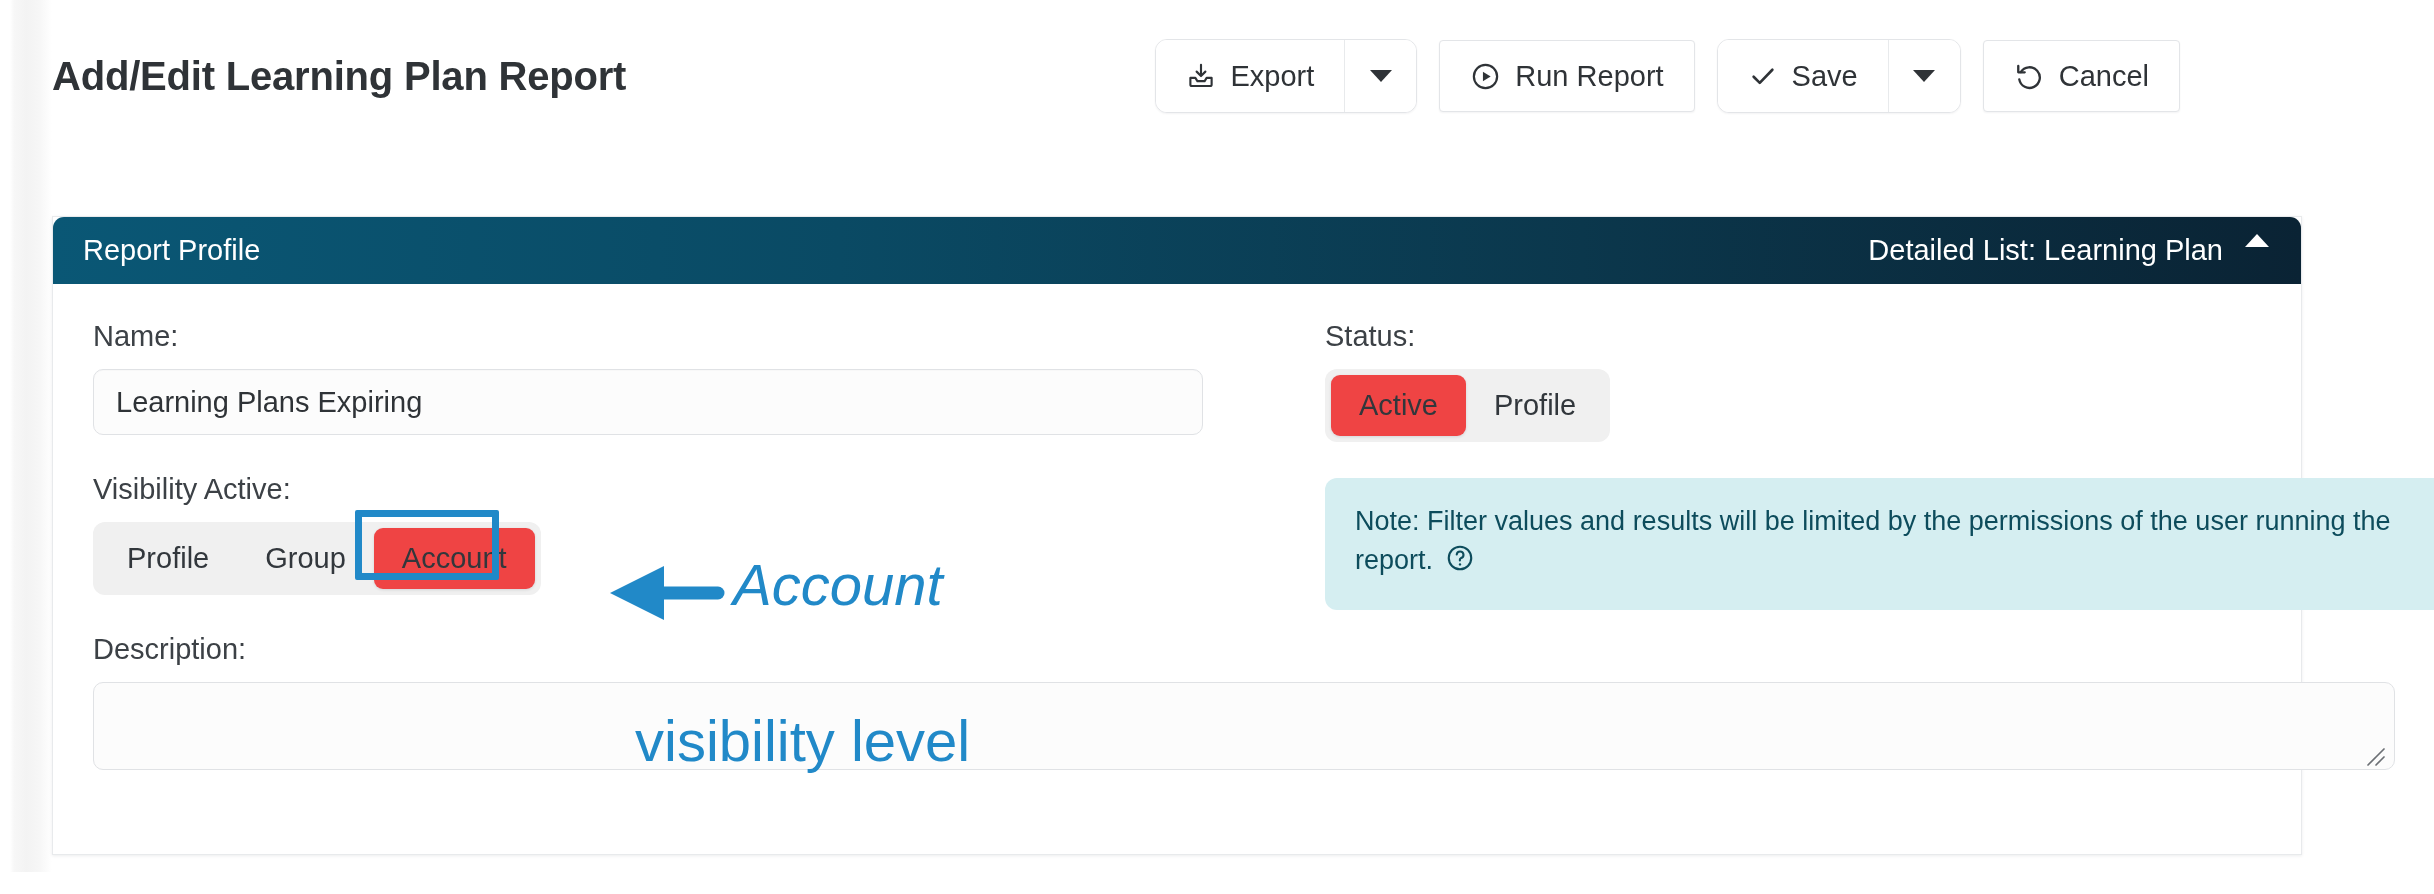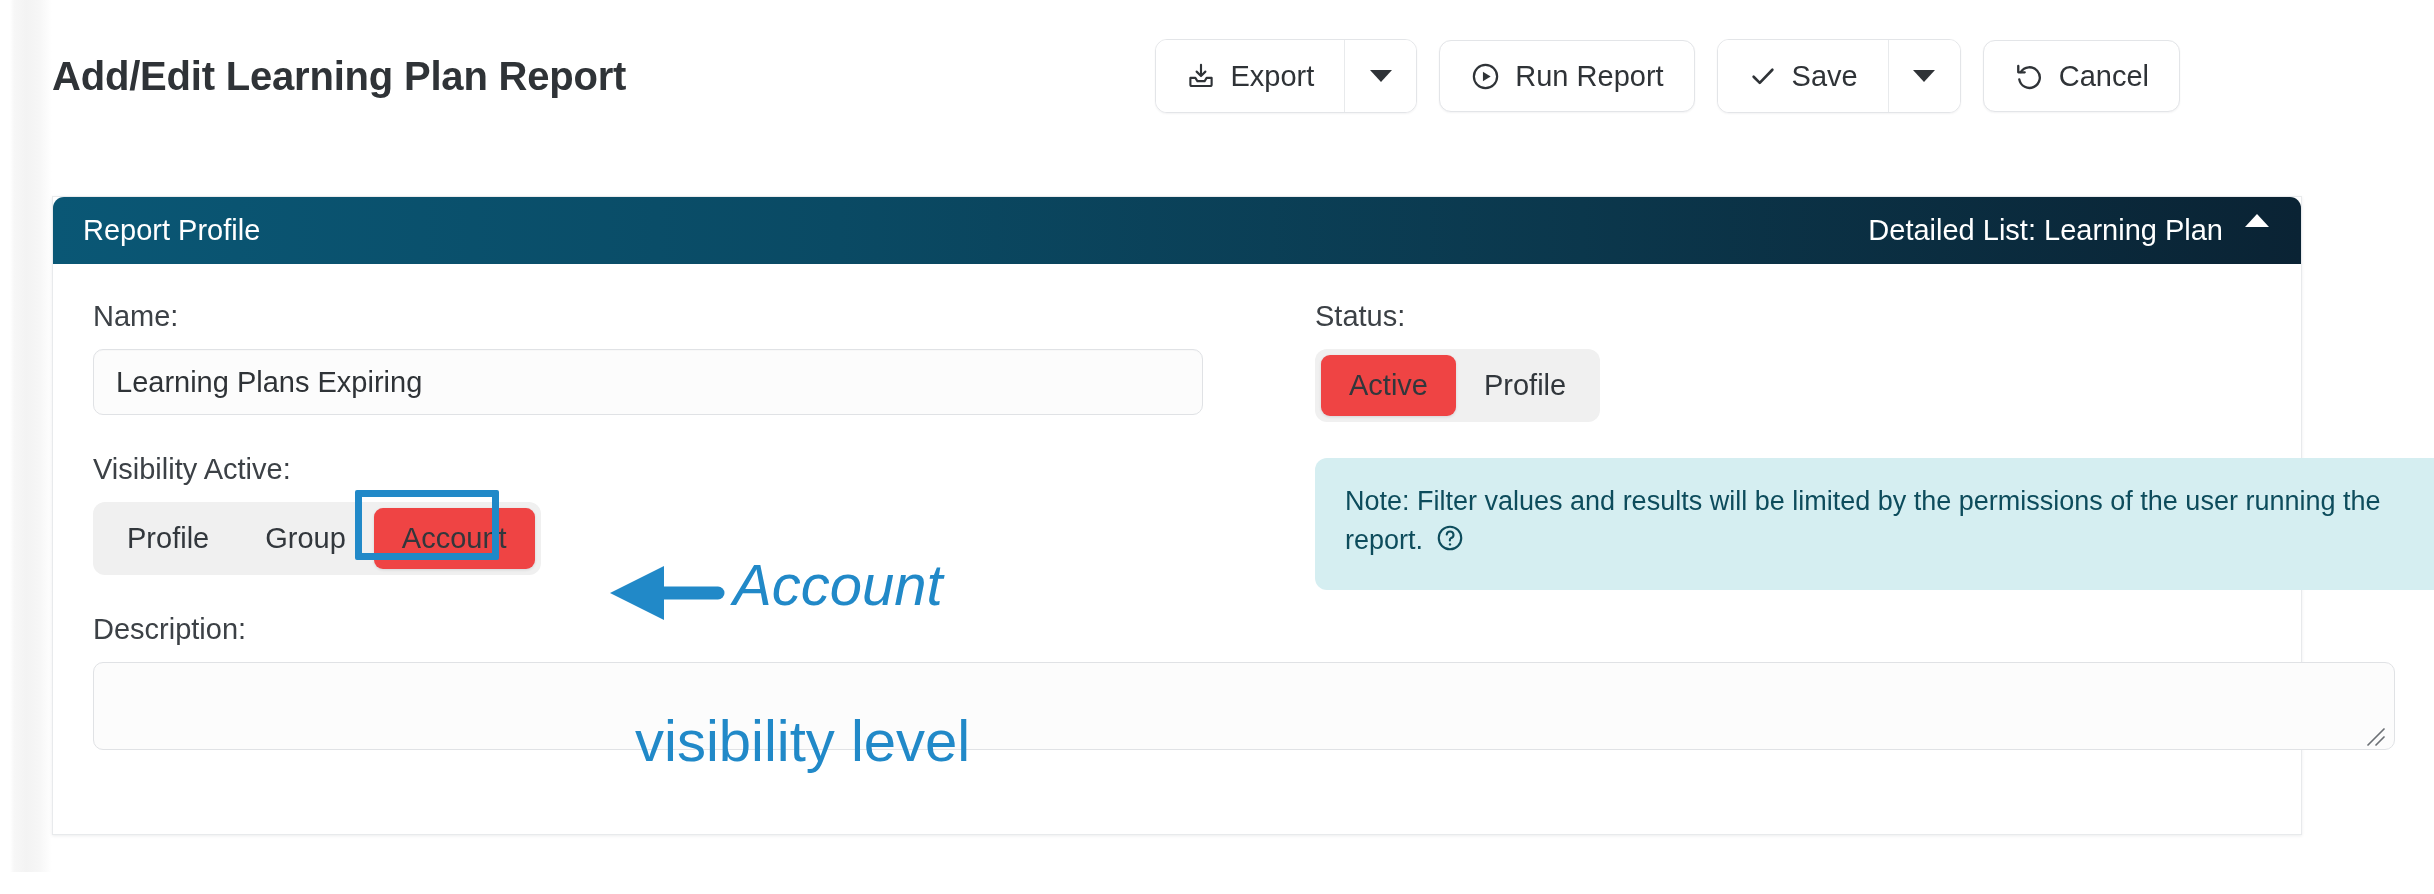--- a/index.html
+++ b/index.html
@@ -73,41 +73,41 @@
     background: #ffffff;
     border: none;
     font-family: "Liberation Sans", sans-serif;
     font-size: 29px;
     color: #2f3337;
     white-space: nowrap;
     cursor: pointer;
   }
   .btn.solo {
     border: 1px solid #e3e5e8;
-    border-radius: 12px;
+    border-radius: 4px;
     box-shadow: 0 1px 2px rgba(16,24,40,.05);
   }
   .btn-caret {
     width: 72px;
     padding: 0;
     border-left: 1px solid #e8eaec;
   }
   .caret-down {
     width: 0; height: 0;
     border-left: 11px solid transparent;
     border-right: 11px solid transparent;
     border-top: 12px solid #2f3337;
   }
   .icon { display: inline-flex; align-items: center; justify-content: center; flex: none; }
 
   
   .card {
     position: absolute;
     left: 52px;
-    top: 196px;
+    top: 216px;
     width: 2250px;
     background: #ffffff;
     border: 1px solid #e8eaec;
     border-radius: 0;
     box-shadow: 0 1px 3px rgba(16,24,40,.08);
   }
   .card-header {
     height: 67px;
     background: linear-gradient(to right, #0a5775 0%, #0a4a64 35%, #0b374c 68%, #0a2334 100%);
     border-radius: 11px 11px 0 0;
@@ -133,21 +133,21 @@
   }
 
   .card-body {
     padding: 36px 40px 0 40px;
     height: 570px;
     position: relative;
   }
   .grid {
     display: grid;
     grid-template-columns: 1190px 1fr;
-    column-gap: 32px;
+    column-gap: 42px;
   }
   .field-label {
     font-size: 29px;
     color: #3c4146;
     margin-bottom: 16px;
     display: block;
   }
   .text-input {
     width: 1110px;
     height: 66px;

